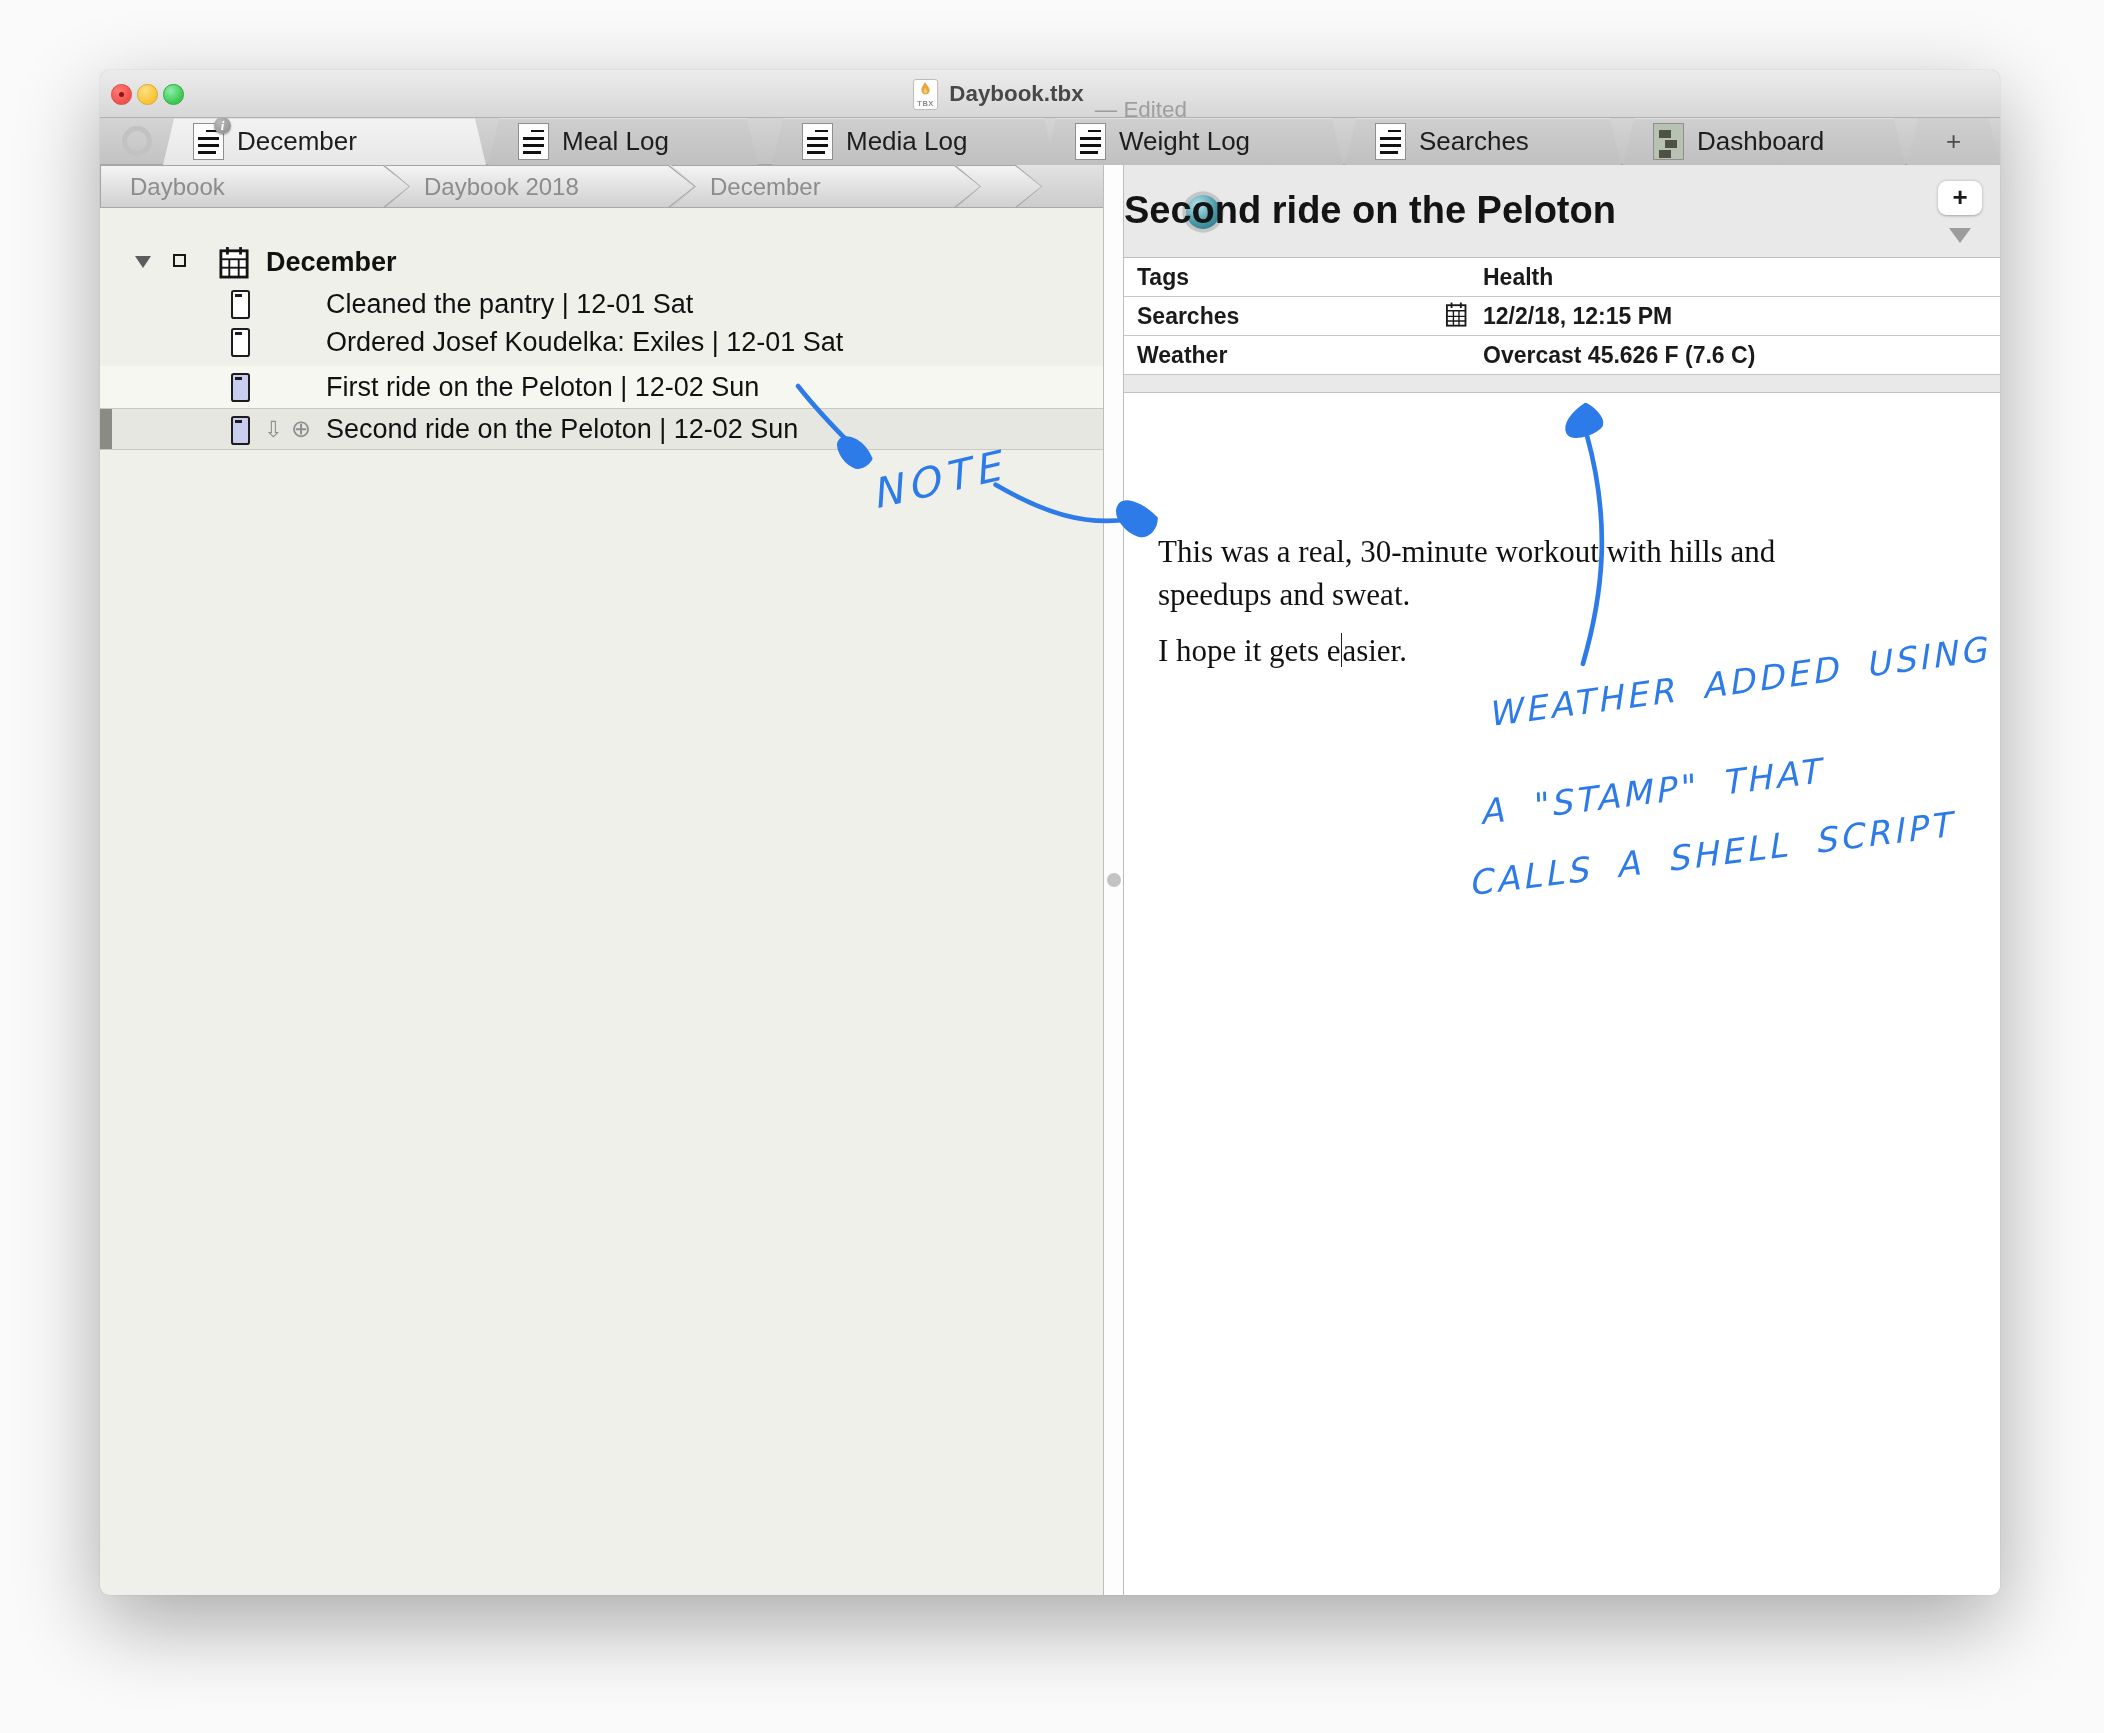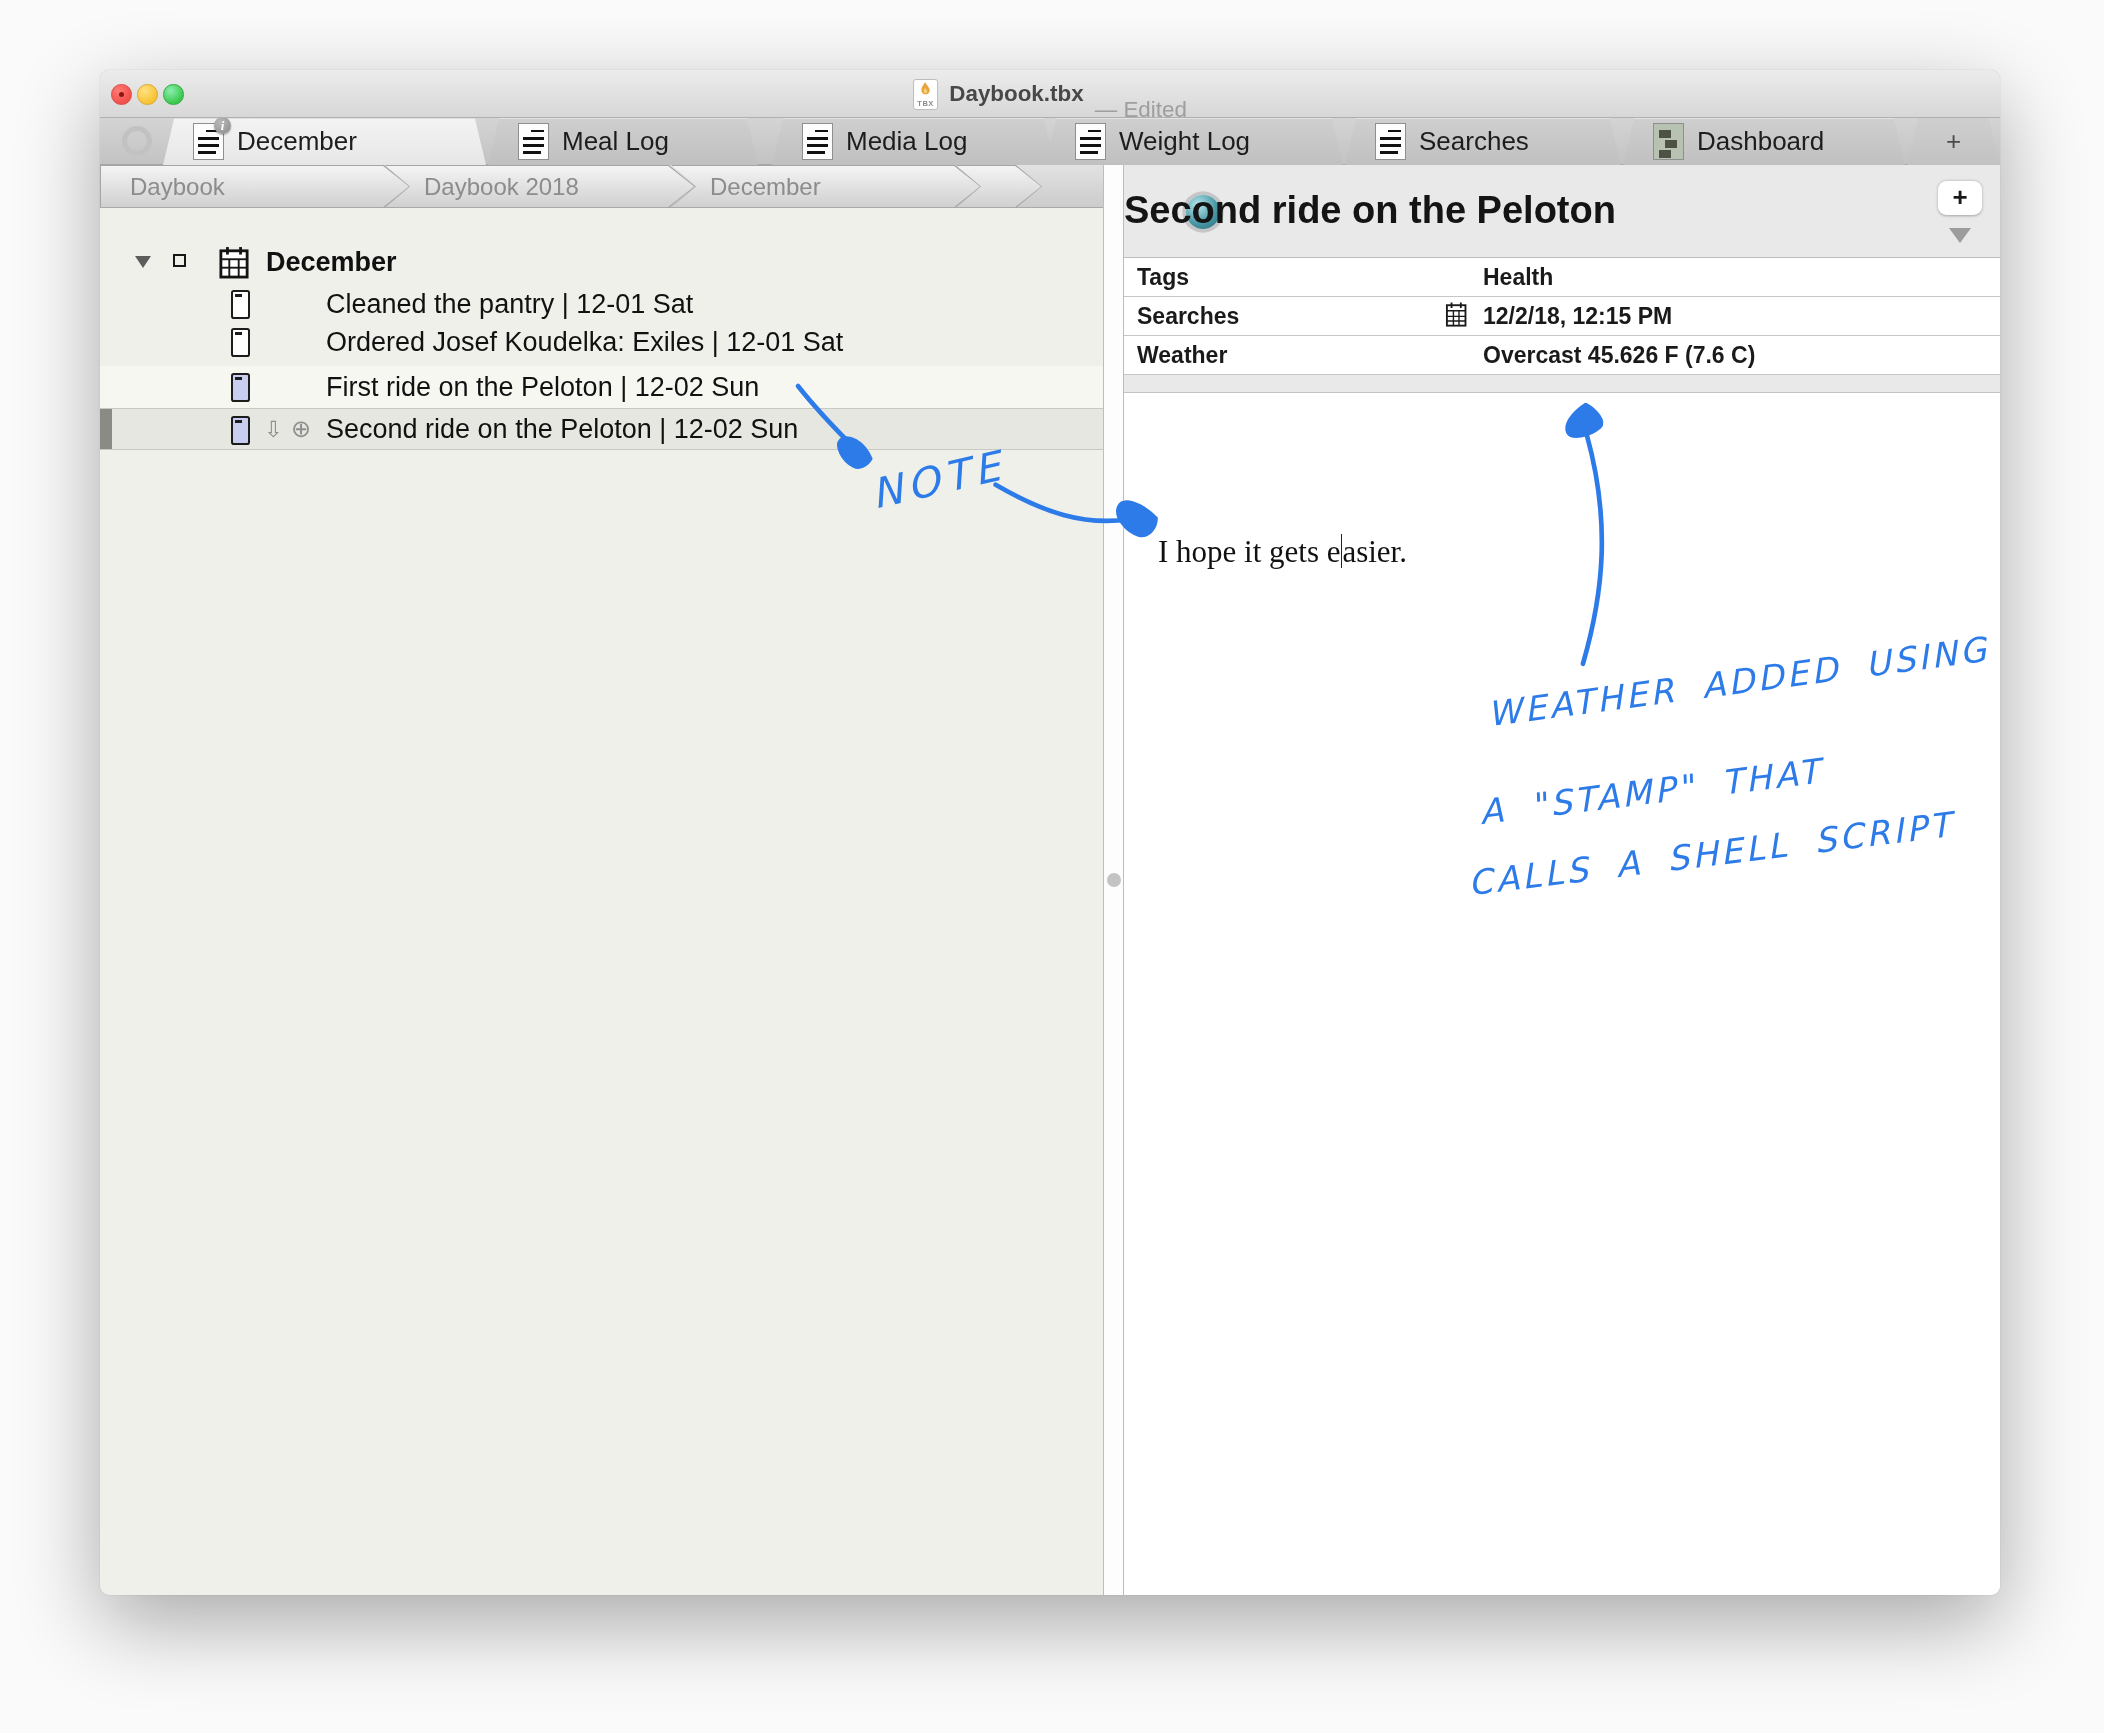--- a/index.html
+++ b/index.html
@@ -311,20 +311,24 @@
           <span class="attr-value">12/2/18, 12:15 PM</span>
         </div>
         <div class="attr-row">
           <span class="attr-name">Weather</span>
           <span class="attr-value">Overcast 45.626 F (7.6 C)</span>
         </div>
         <div id="attr-footer"></div>
       </div>
 
       <div id="body-text">
+        <div class="para p1">
+          <div>This was a real, 30-minute workout with hills and</div>
+          <div>speedups and sweat.</div>
+        </div>
         <div class="para"><span>I hope it gets e</span><span class="caret"></span><span>asier.</span></div>
       </div>
     </div>
   </div>
 
   <svg id="ink" viewBox="0 0 2258 1860">
 
     <path d="M856,414 C878,442 898,462 916,480" stroke="#2d7be8" stroke-width="5" fill="none" stroke-linecap="round"></path>
     <path d="M934,492 C926,474 910,466 902,472 C896,478 904,494 916,500 C922,503 930,499 934,492 Z M930,490 L906,476" stroke="#2d7be8" stroke-width="4" fill="#2d7be8" stroke-linejoin="round"></path>
 

